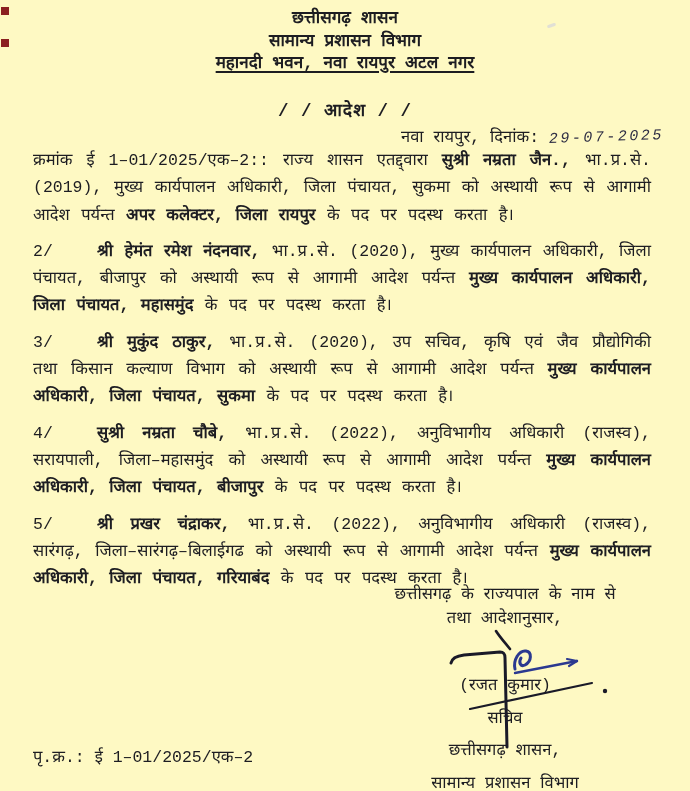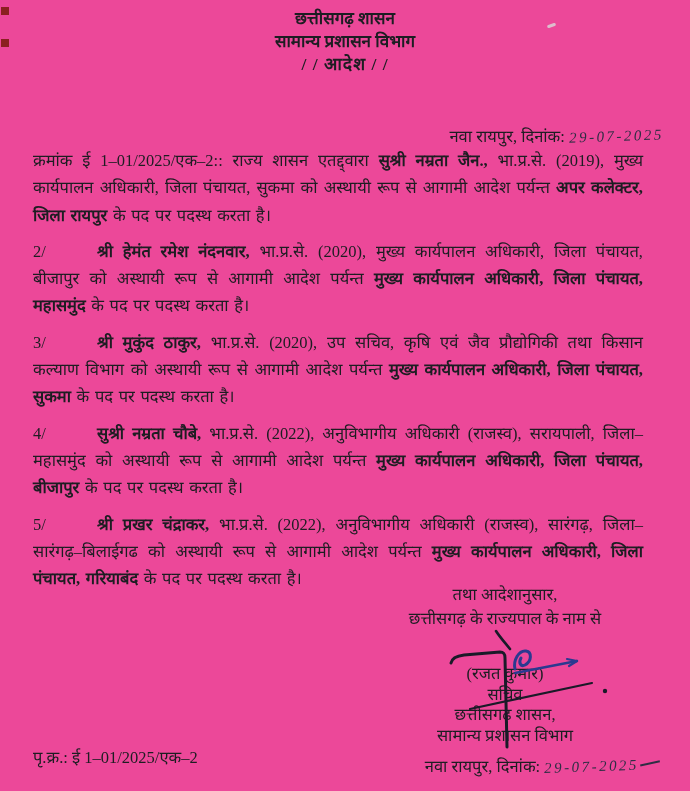--- a/index.html
+++ b/index.html
@@ -1,61 +1,61 @@
 <!DOCTYPE html>
 <html lang="hi" style="--accent-red: #8b2020; --sig-blue: #2b3990; --sig-dark: #1a1a28;"><head>
 <meta charset="utf-8">
 <style>
   html,body{margin:0;padding:0;background:#ffffff;}
   .doc{
     position:relative;
     width:690px;height:791px;
-    background:#ec4899;
-    font-family:Liberation Serif, serif;
+    background:#fef9c3;
+    font-family:Liberation Mono, monospace;
     color:#1d1d22;
     overflow:hidden;
   }
   
   .red-mark{position:absolute;left:1px;width:8px;height:8px;background:var(--accent-red,#8b2020);}
   .mark1{top:7px;}
   .mark2{top:39px;}
   .smudge{position:absolute;left:547px;top:24px;width:9px;height:3px;background:#d9d9d9;transform:rotate(-20deg);border-radius:2px;opacity:.8;}
   
   .doc-header{
     position:absolute;top:8px;left:0;right:0;
     text-align:center;
     font-size:17px;line-height:22.5px;font-weight:700;
   }
   .u{text-decoration:underline;text-underline-offset:3px;text-decoration-thickness:1.5px;}
-  .order-title{margin-top:0;font-size:17.5px;letter-spacing:1px;}
+  .order-title{margin-top:24px;font-size:17.5px;letter-spacing:1px;}
   
   .date-line{position:absolute;top:124px;right:26px;font-size:16.5px;font-weight:500;white-space:nowrap;}
   .handwriting{
     display:inline-block;
     font-style:italic;font-weight:500;
     letter-spacing:2.5px;font-size:15px;
     color:#2e2e44;
     transform:rotate(-2deg) translateY(-1px);
   }
   
   .body-text{
     position:absolute;top:147px;left:33px;width:626px;
     font-size:16.5px;line-height:27.3px;
     text-align:justify;word-spacing:1.5px;
   }
-  .para{margin:0 16px 9px 0;}
+  .para{margin:0 8px 9px 0;}
   .pnum{display:inline-block;width:64px;font-weight:500;}
   .b{font-weight:700;}
   
   .closing{
     position:absolute;top:583px;left:355px;width:300px;
     text-align:center;font-size:16.5px;line-height:24px;font-weight:500;
   }
   .sig-gap{height:33px;}
-  .closing .tight{line-height:20.5px;}
+  .closing .tight{line-height:20.5px;margin-top:12px;}
   .closing .date-row{margin-top:9px;white-space:nowrap;transform:translateX(38px);}
   .date-row .handwriting::after{
     content:"";display:inline-block;width:20px;
     border-top:2px solid #2e2e44;
     transform:rotate(-10deg) translateY(-5px);
     margin-left:2px;
   }
   
   .signature-svg{position:absolute;left:430px;top:618px;pointer-events:none;}
   
@@ -66,39 +66,40 @@
 
 <div class="doc">
 
   <div class="red-mark mark1"></div>
   <div class="red-mark mark2"></div>
   <div class="smudge"></div>
 
   <header class="doc-header">
     <div>छत्तीसगढ़ शासन</div>
     <div>सामान्य प्रशासन विभाग</div>
+    <div class="u">महानदी भवन, नवा रायपुर अटल नगर</div>
     <div class="order-title">/ / आदेश / /</div>
   </header>
 
   <div class="date-line">
     <span>नवा रायपुर, दिनांक:</span>
     <span class="handwriting">29-07-2025</span>
   </div>
 
   <main class="body-text">
     <p class="para"><span>क्रमांक ई 1–01/2025/एक–2:: राज्य शासन एतद्द्वारा </span><span class="b">सुश्री नम्रता जैन.,</span><span> भा.प्र.से. (2019), मुख्य कार्यपालन अधिकारी, जिला पंचायत, सुकमा को अस्थायी रूप से आगामी आदेश पर्यन्त </span><span class="b">अपर कलेक्टर, जिला रायपुर</span><span> के पद पर पदस्थ करता है।</span></p>
     <p class="para"><span class="pnum">2/</span><span class="b">श्री हेमंत रमेश नंदनवार,</span><span> भा.प्र.से. (2020), मुख्य कार्यपालन अधिकारी, जिला पंचायत, बीजापुर को अस्थायी रूप से आगामी आदेश पर्यन्त </span><span class="b">मुख्य कार्यपालन अधिकारी, जिला पंचायत, महासमुंद</span><span> के पद पर पदस्थ करता है।</span></p>
     <p class="para"><span class="pnum">3/</span><span class="b">श्री मुकुंद ठाकुर,</span><span> भा.प्र.से. (2020), उप सचिव, कृषि एवं जैव प्रौद्योगिकी तथा किसान कल्याण विभाग को अस्थायी रूप से आगामी आदेश पर्यन्त </span><span class="b">मुख्य कार्यपालन अधिकारी, जिला पंचायत, सुकमा</span><span> के पद पर पदस्थ करता है।</span></p>
     <p class="para"><span class="pnum">4/</span><span class="b">सुश्री नम्रता चौबे,</span><span> भा.प्र.से. (2022), अनुविभागीय अधिकारी (राजस्व), सरायपाली, जिला–महासमुंद को अस्थायी रूप से आगामी आदेश पर्यन्त </span><span class="b">मुख्य कार्यपालन अधिकारी, जिला पंचायत, बीजापुर</span><span> के पद पर पदस्थ करता है।</span></p>
     <p class="para"><span class="pnum">5/</span><span class="b">श्री प्रखर चंद्राकर,</span><span> भा.प्र.से. (2022), अनुविभागीय अधिकारी (राजस्व), सारंगढ़, जिला–सारंगढ़–बिलाईगढ को अस्थायी रूप से आगामी आदेश पर्यन्त </span><span class="b">मुख्य कार्यपालन अधिकारी, जिला पंचायत, गरियाबंद</span><span> के पद पर पदस्थ करता है।</span></p>
   </main>
 
   <section class="closing">
+    <div>छत्तीसगढ़ के राज्यपाल के नाम से</div>
     <div>तथा आदेशानुसार,</div>
-    <div>छत्तीसगढ़ के राज्यपाल के नाम से</div>
     <div class="sig-gap"></div>
     <div class="tight">(रजत कुमार)</div>
     <div class="tight">सचिव</div>
     <div class="tight">छत्तीसगढ़ शासन,</div>
     <div class="tight">सामान्य प्रशासन विभाग</div>
     <div class="date-row">
       <span>नवा रायपुर, दिनांक:</span>
       <span class="handwriting">29-07-2025</span>
     </div>
   </section>

